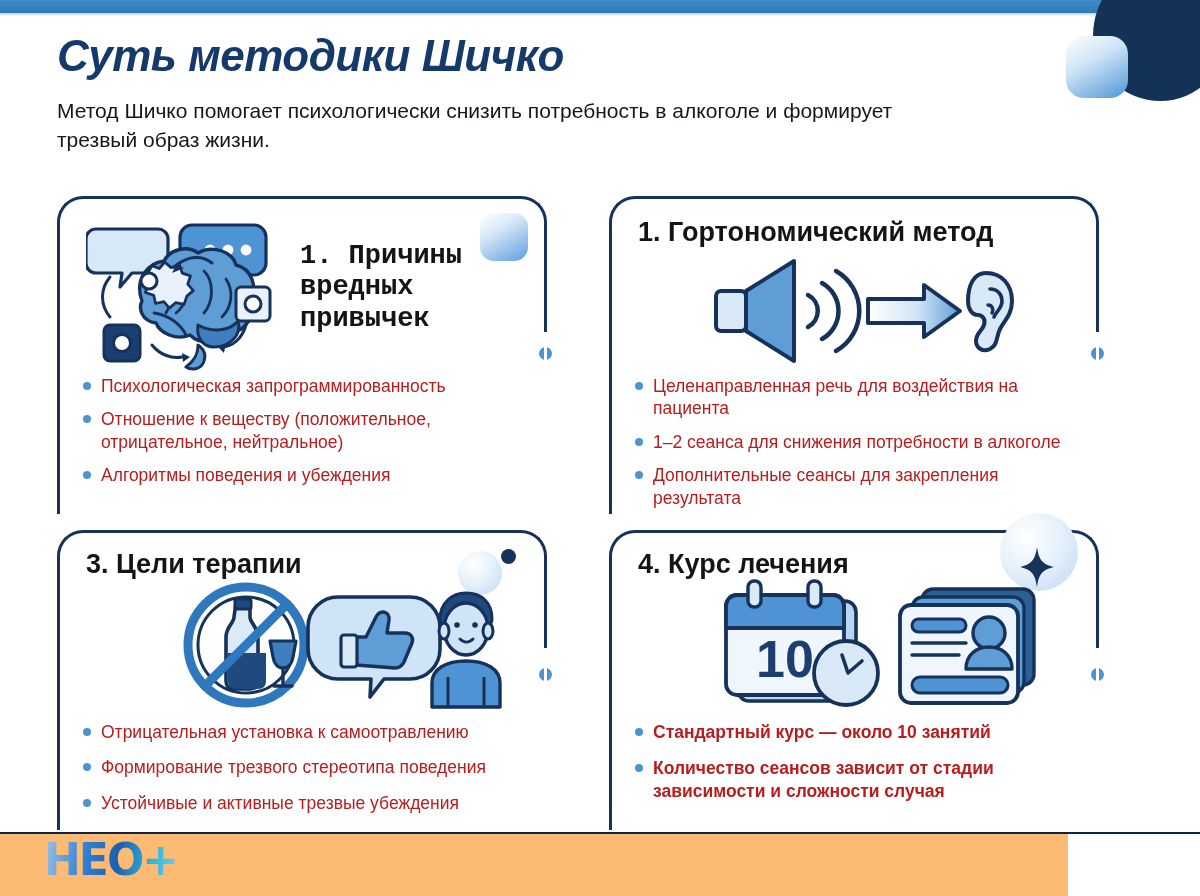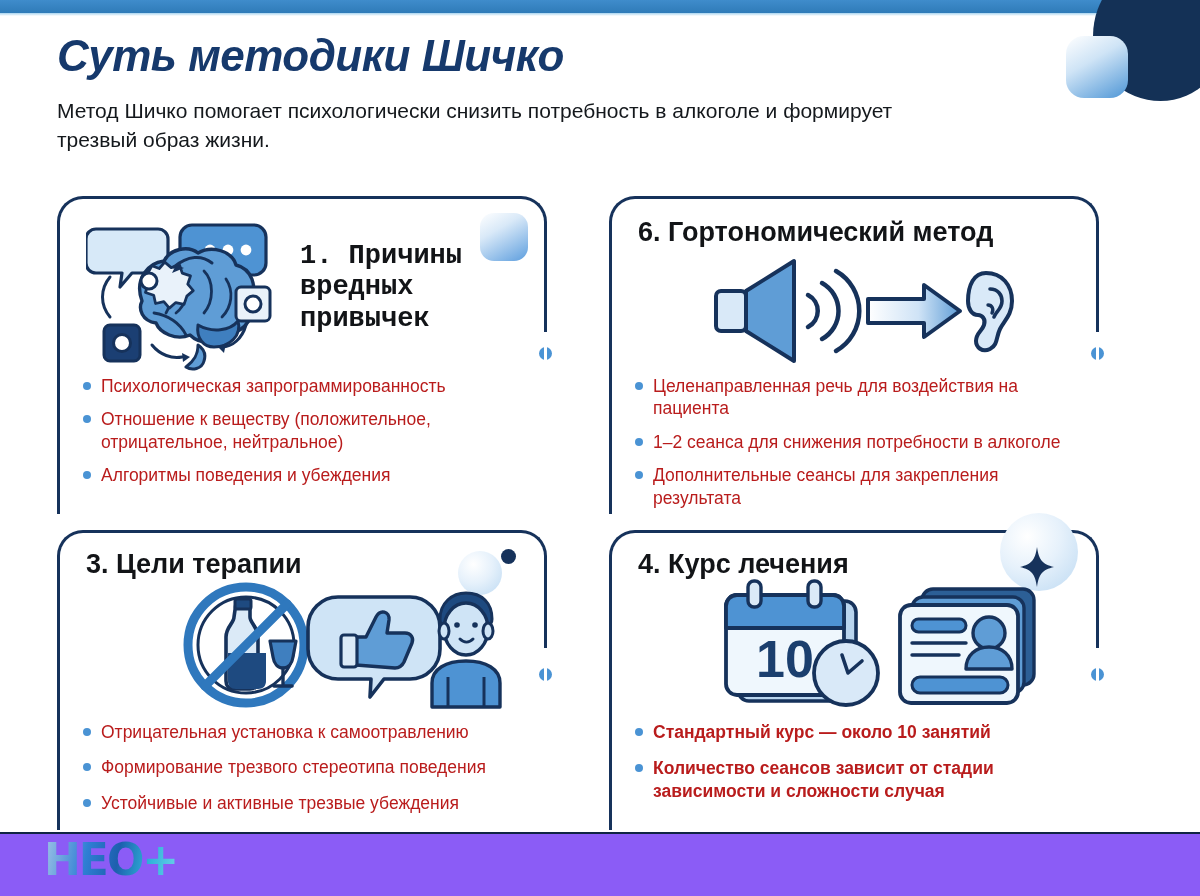--- a/index.html
+++ b/index.html
@@ -111,22 +111,22 @@
     position:relative; padding-left:19px;
     font-size:17.5px; color:#b91c1c; line-height:1.28;
   }
   .bullet::before{
     content:""; position:absolute; left:1px; top:7px;
     width:8px; height:8px; border-radius:50%; background:#4a93d4;
   }
 
   
   .footer{
-    position:absolute; left:0; bottom:0; width:1200px; height:64px;
-    background:#8b5cf6; z-index:8;
+    position:absolute; left:0; bottom:0; width:1068px; height:64px;
+    background:#fdba74; z-index:8;
   }
   .footer-top-line{
     position:absolute; left:0; top:0; width:1200px; height:2px;
     background:#0f2444;
   }
   .logo{
     position:absolute; left:44px; top:6px;
     font-size:44px; font-weight:bold; letter-spacing:-2px;
     line-height:1;
     background:linear-gradient(100deg,#9fc3e6 0%,#2f7fd4 32%,#1d5fae 55%,#2fb3d9 78%,#6fd0ea 100%);
@@ -205,21 +205,21 @@
       <div class="bullet">Психологическая запрограммированность</div>
       <div class="bullet">Отношение к веществу (положительное, отрицательное, нейтральное)</div>
       <div class="bullet">Алгоритмы поведения и убеждения</div>
     </div>
   </div>
 
   <div class="card r1">
     <div class="card-dot"></div>
 
     <div class="card-head" style="padding-top:18px;">
-      <div class="card-title">6. Гортономический метод</div>
+      <div class="card-title">1. Гортономический метод</div>
     </div>
 
     <div class="icon-wrap" style="position:absolute; left:96px; top:56px; width:330px; height:112px;">
       <svg width="330" height="112" viewBox="0 0 330 112">
 
         <rect x="8" y="36" width="30" height="40" rx="5" fill="#d9e9f8" stroke="#16325b" stroke-width="4"></rect>
 
         <path d="M38 36 L86 6 L86 106 L38 76 Z" fill="#5f9dd6" stroke="#16325b" stroke-width="4" stroke-linejoin="round"></path>
 
         <path d="M100 40 a18 18 0 0 1 0 32" fill="none" stroke="#16325b" stroke-width="4.5" stroke-linecap="round"></path>

